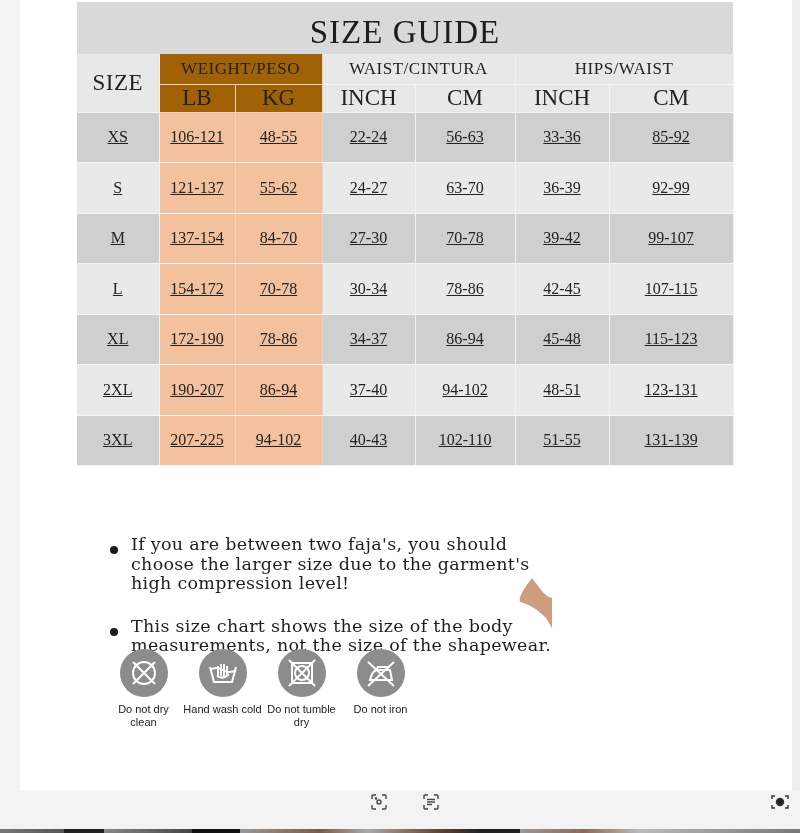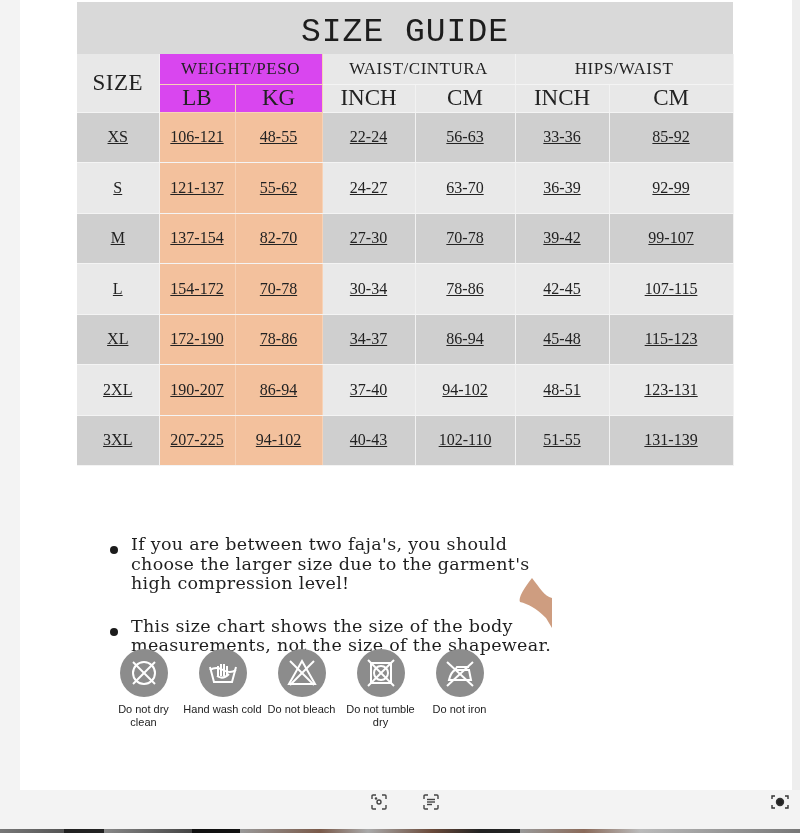--- a/index.html
+++ b/index.html
@@ -1,29 +1,29 @@
 <!DOCTYPE html>
 <html><head>
 <meta charset="utf-8">
 <style>
   * { box-sizing: border-box; margin: 0; padding: 0; }
   html, body { width: 800px; height: 833px; overflow: hidden; background: #f3f3f3; }
   body { position: relative; font-family: "Liberation Serif", "DejaVu Serif", serif; }
   .stage { position: absolute; left: 20px; top: 0; width: 772px; height: 790px; background: #ffffff; }
   .right-edge { position: absolute; left: 792px; top: 0; width: 8px; height: 790px; background: #eeeeee; }
   .title-bar { position: absolute; left: 77px; top: 2px; width: 656px; height: 60px; background: #d9d9d9;
-    display: flex; align-items: center; justify-content: center; font-size: 33px; letter-spacing: 1px; color: #1d1d1d; font-family: Liberation Mono, monospace; }
+    display: flex; align-items: center; justify-content: center; font-size: 33px; letter-spacing: 1px; color: #1d1d1d; }
   table.size-table { position: absolute; left: 77px; top: 54px; width: 656px; border-collapse: collapse; table-layout: fixed; }
   table.size-table td, table.size-table th { text-align: center; color: #222; font-weight: normal;
     border-right: 1px solid #f2f2f2; border-bottom: 1px solid #f4f4f4; }
   th.grp { height: 30px; font-size: 17px; letter-spacing: 0.5px; }
   th.sub { height: 28px; font-size: 23px; }
   td { height: 50.5px; font-size: 16px; text-decoration: underline; }
   .hdr { background: #e8e8e8; }
-  .w-hdr { background: #d946ef; border-color: #f6d3b7 !important; }
+  .w-hdr { background: #a16207; border-color: #f6d3b7 !important; }
   tr.dark td { background: #cfcfcf; }
   tr.light td { background: #e9e9e9; }
   tr td.w { background: #f3c19d !important; border-right-color: #f7d2b6; text-align: center; }
   .notes { position: absolute; left: 108px; top: 503px; width: 450px; margin-top: 32px; }
   .note { position: relative; padding-left: 23px; font-family: "DejaVu Serif", serif; font-size: 17.5px; line-height: 19.5px; color: #1e1e1e; letter-spacing: 0.3px; margin-bottom: 23px; }
   .note .bullet { position: absolute; left: 2px; top: 11px; width: 8px; height: 8px; border-radius: 50%; background: #1b1b1b; }
   .skin-shape { position: absolute; left: 514px; top: 578px; width: 40px; height: 60px; }
   .care { position: absolute; left: 104px; top: 649px; width: 400px; display: flex; }
   .care-item { width: 79px; display: flex; flex-direction: column; align-items: center; }
   .care-icon { width: 48px; height: 48px; border-radius: 50%; background: #8c8c8c; display: flex; align-items: center; justify-content: center; }
@@ -81,21 +81,21 @@
       <td class="w">121-137</td>
       <td class="w">55-62</td>
       <td>24-27</td>
       <td>63-70</td>
       <td>36-39</td>
       <td>92-99</td>
     </tr>
     <tr class="dark">
       <td>M</td>
       <td class="w">137-154</td>
-      <td class="w">82-70</td>
+      <td class="w">84-70</td>
       <td>27-30</td>
       <td>70-78</td>
       <td>39-42</td>
       <td>99-107</td>
     </tr>
     <tr class="light">
       <td>L</td>
       <td class="w">154-172</td>
       <td class="w">70-78</td>
       <td>30-34</td>
@@ -165,30 +165,20 @@
         <path d="M4 11 L8 26 L26 26 L30 11"></path>
           <path d="M4 14 Q10 10 17 14 Q24 18 30 14"></path>
         <path d="M12 20 L12 10 M15 20 L15 8 M18 20 L18 8 M21 20 L21 10 M11 20 Q17 24 23 18"></path>
       </svg>
     </div>
     <div class="care-label">Hand wash cold</div>
   </div>
   <div class="care-item">
     <div class="care-icon">
       <svg width="34" height="34" viewBox="0 0 34 34" fill="none" stroke="#fff" stroke-width="2">
-        <path d="M17 5 L30 28 L4 28 Z"></path>
-          <line x1="5" y1="5" x2="29" y2="29"></line>
-          <line x1="29" y1="5" x2="5" y2="29"></line>
-      </svg>
-    </div>
-    <div class="care-label">Do not bleach</div>
-  </div>
-  <div class="care-item">
-    <div class="care-icon">
-      <svg width="34" height="34" viewBox="0 0 34 34" fill="none" stroke="#fff" stroke-width="2">
         <rect x="7" y="7" width="20" height="20"></rect>
           <circle cx="17" cy="17" r="7"></circle>
           <line x1="4" y1="4" x2="30" y2="30"></line>
           <line x1="30" y1="4" x2="4" y2="30"></line>
       </svg>
     </div>
     <div class="care-label">Do not tumble dry</div>
   </div>
   <div class="care-item">
     <div class="care-icon">

